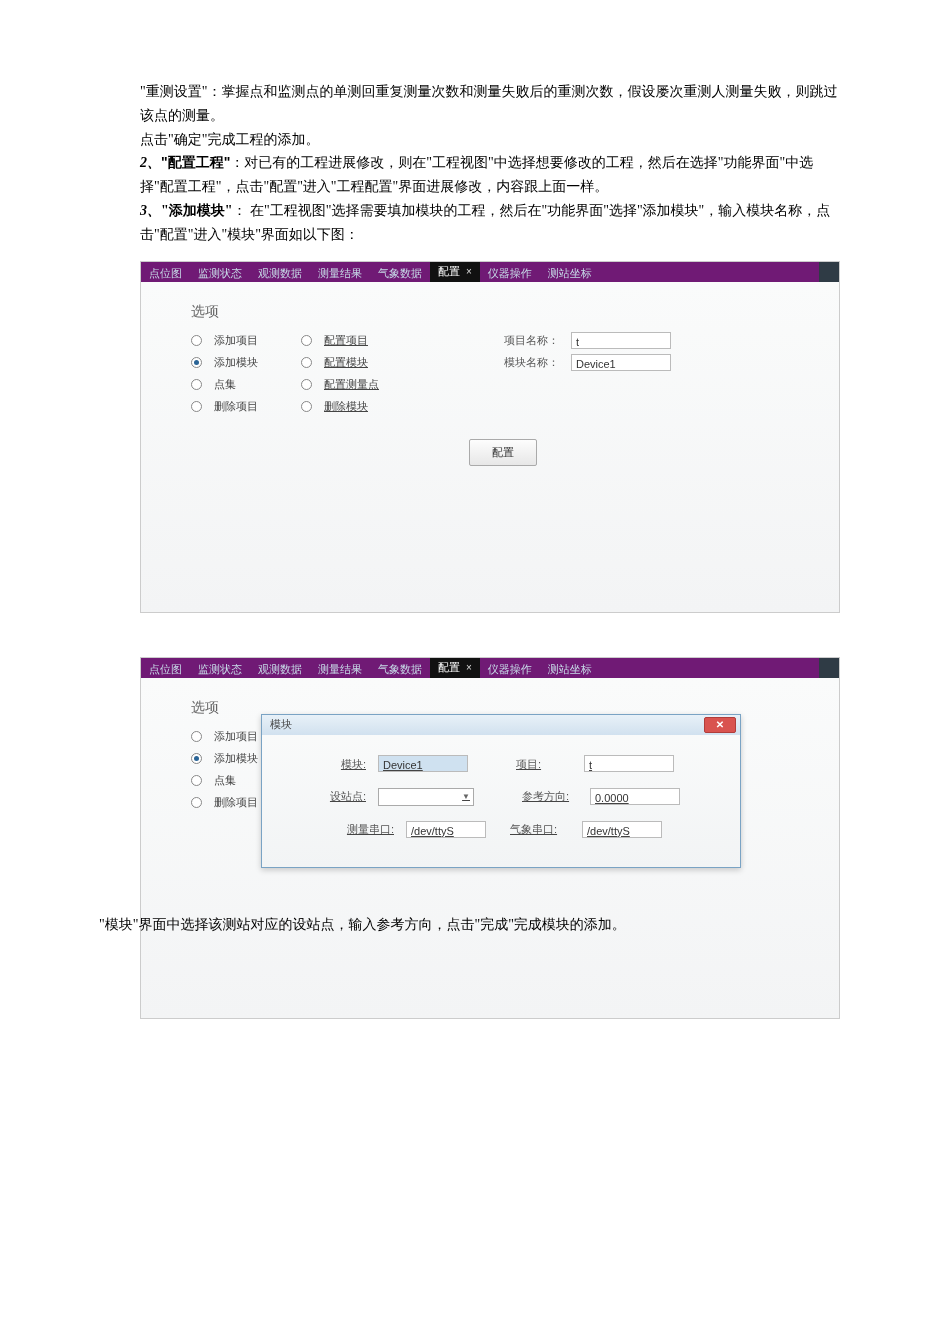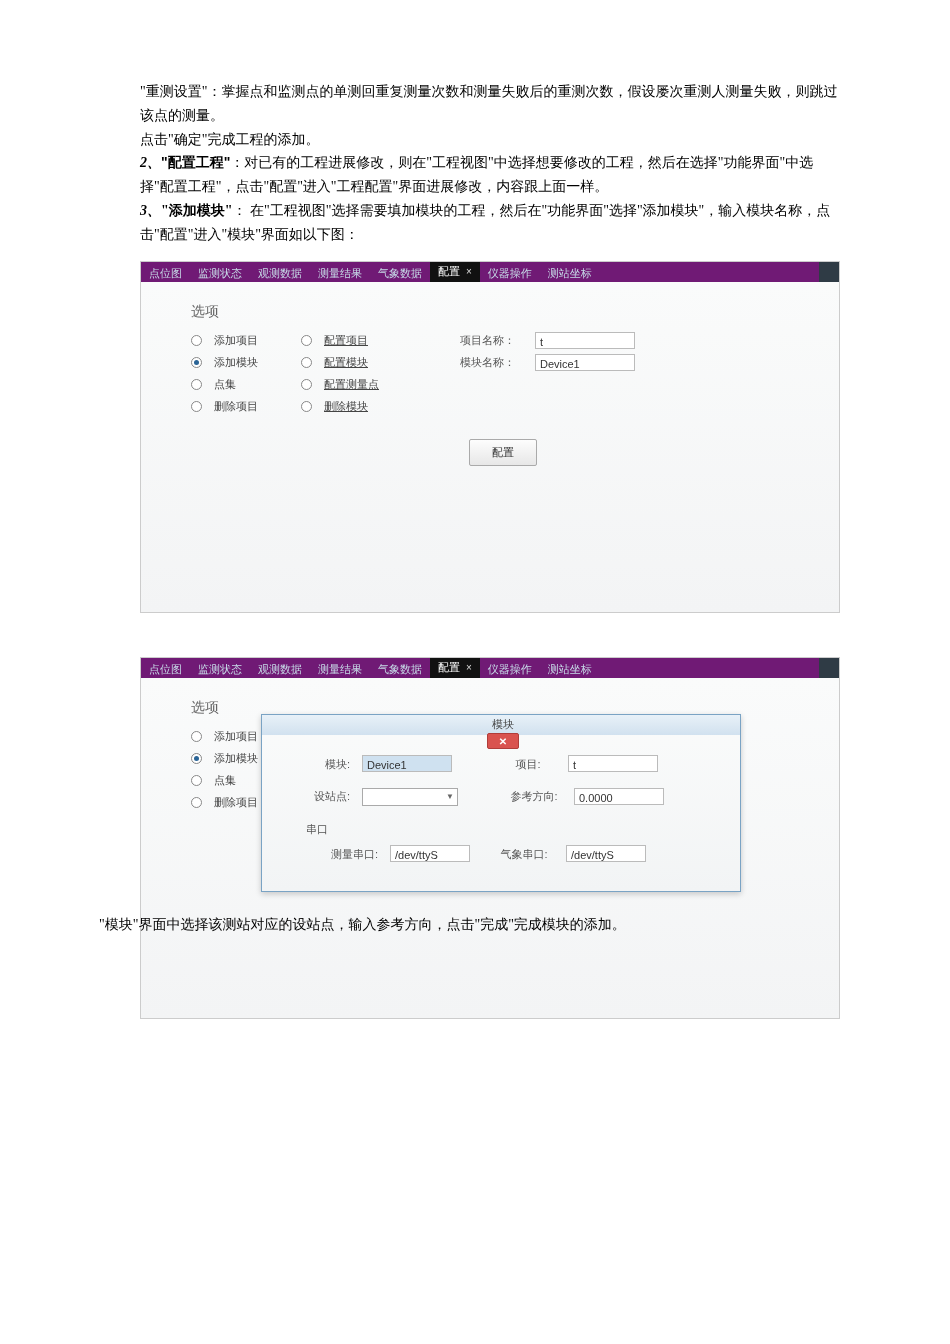--- a/index.html
+++ b/index.html
@@ -58,21 +58,21 @@
   .radio-line { display: flex; align-items: center; gap: 12px; height: 22px; color:#444;}
   .radio {
     width: 11px; height: 11px; border-radius: 50%;
     border: 1px solid #888; background: #fff;
     display: inline-flex; align-items: center; justify-content: center;
   }
   .radio.checked::after {
     content: ""; width: 5px; height: 5px; border-radius: 50%; background: #2a6496;
   }
   .fields { margin-left: 14px; }
-  .field-line { display: flex; align-items: center; gap: 20px; height: 22px; }
+  .field-line { display: flex; align-items: center; gap: 12px; height: 22px; margin-left: 44px; }
   .field-line .lbl { width: 60px; text-align: right; color:#555; }
   .inp {
     border: 1px solid #bbb;
     background: #fff;
     height: 17px;
     padding: 0 4px;
     font-size: 11px;
     color:#333;
     width: 100px;
   }
@@ -98,35 +98,34 @@
     background: linear-gradient(#fafbfb,#f2f4f5);
     box-shadow: 0 2px 6px rgba(0,0,0,.2);
     font-size: 11px;
   }
   .modal-title {
     background: linear-gradient(#e8f1f8,#d1e1ef);
     height: 20px;
     display: flex; align-items: center; justify-content: space-between;
     padding: 0 4px 0 8px;
     color:#444;
-    flex-direction:column;
   }
   .modal-close {
     width: 32px; height: 16px;
     background: #d9534f;
     border: 1px solid #b03d3a;
     border-radius: 2px;
     color:#fff;
     display:flex;align-items:center;justify-content:center;
     font-size:10px; font-weight:bold;
   }
-  .modal-body { padding: 20px 20px 14px 40px; }
+  .modal-body { padding: 20px 20px 14px 56px; text-decoration: underline; }
   .mrow { display:flex; align-items:center; gap: 12px; margin-bottom: 14px;}
   .mrow .mlbl { width: 48px; text-align: right; color:#555;}
-  .mrow .mlbl2 { width: 56px; text-align: center; color:#555; margin-left: 36px;}
+  .mrow .mlbl2 { width: 56px; text-align: left; color:#555; margin-left: 36px;}
   .sel-box {
     border:1px solid #aaa; background:#fff; height:18px; width:96px;
     display:flex; align-items:center; justify-content:space-between;
     padding:0 3px 0 4px; font-size:11px; color:#333;
   }
   .sel-box .arrow { font-size:8px; color:#666;}
   .ser-title { margin: 6px 0 6px 4px; color:#555;}
   .modal-btn-row { text-align: right; padding: 6px 30px 14px 0;}
   .overlay-text {
     position: absolute;
@@ -303,21 +302,20 @@
         </div>
         <div class="mrow">
           <span class="mlbl">设站点:</span>
           <span class="sel-box">
             <span></span>
             <span class="arrow">▼</span>
           </span>
           <span class="mlbl2">参考方向:</span>
           <span class="inp" style="width:90px">0.0000</span>
         </div>
-        <div class="ser-title">串口</div>
         <div class="mrow" style="margin-left:20px;">
           <span class="mlbl" style="width:56px">测量串口:</span>
           <span class="inp" style="width:80px">/dev/ttyS</span>
           <span class="mlbl2" style="width:60px;margin-left:12px;">气象串口:</span>
           <span class="inp" style="width:80px">/dev/ttyS</span>
         </div>
       </div>
     </div>
 
     <div class="overlay-text">"模块"界面中选择该测站对应的设站点，输入参考方向，点击"完成"完成模块的添加。</div>

